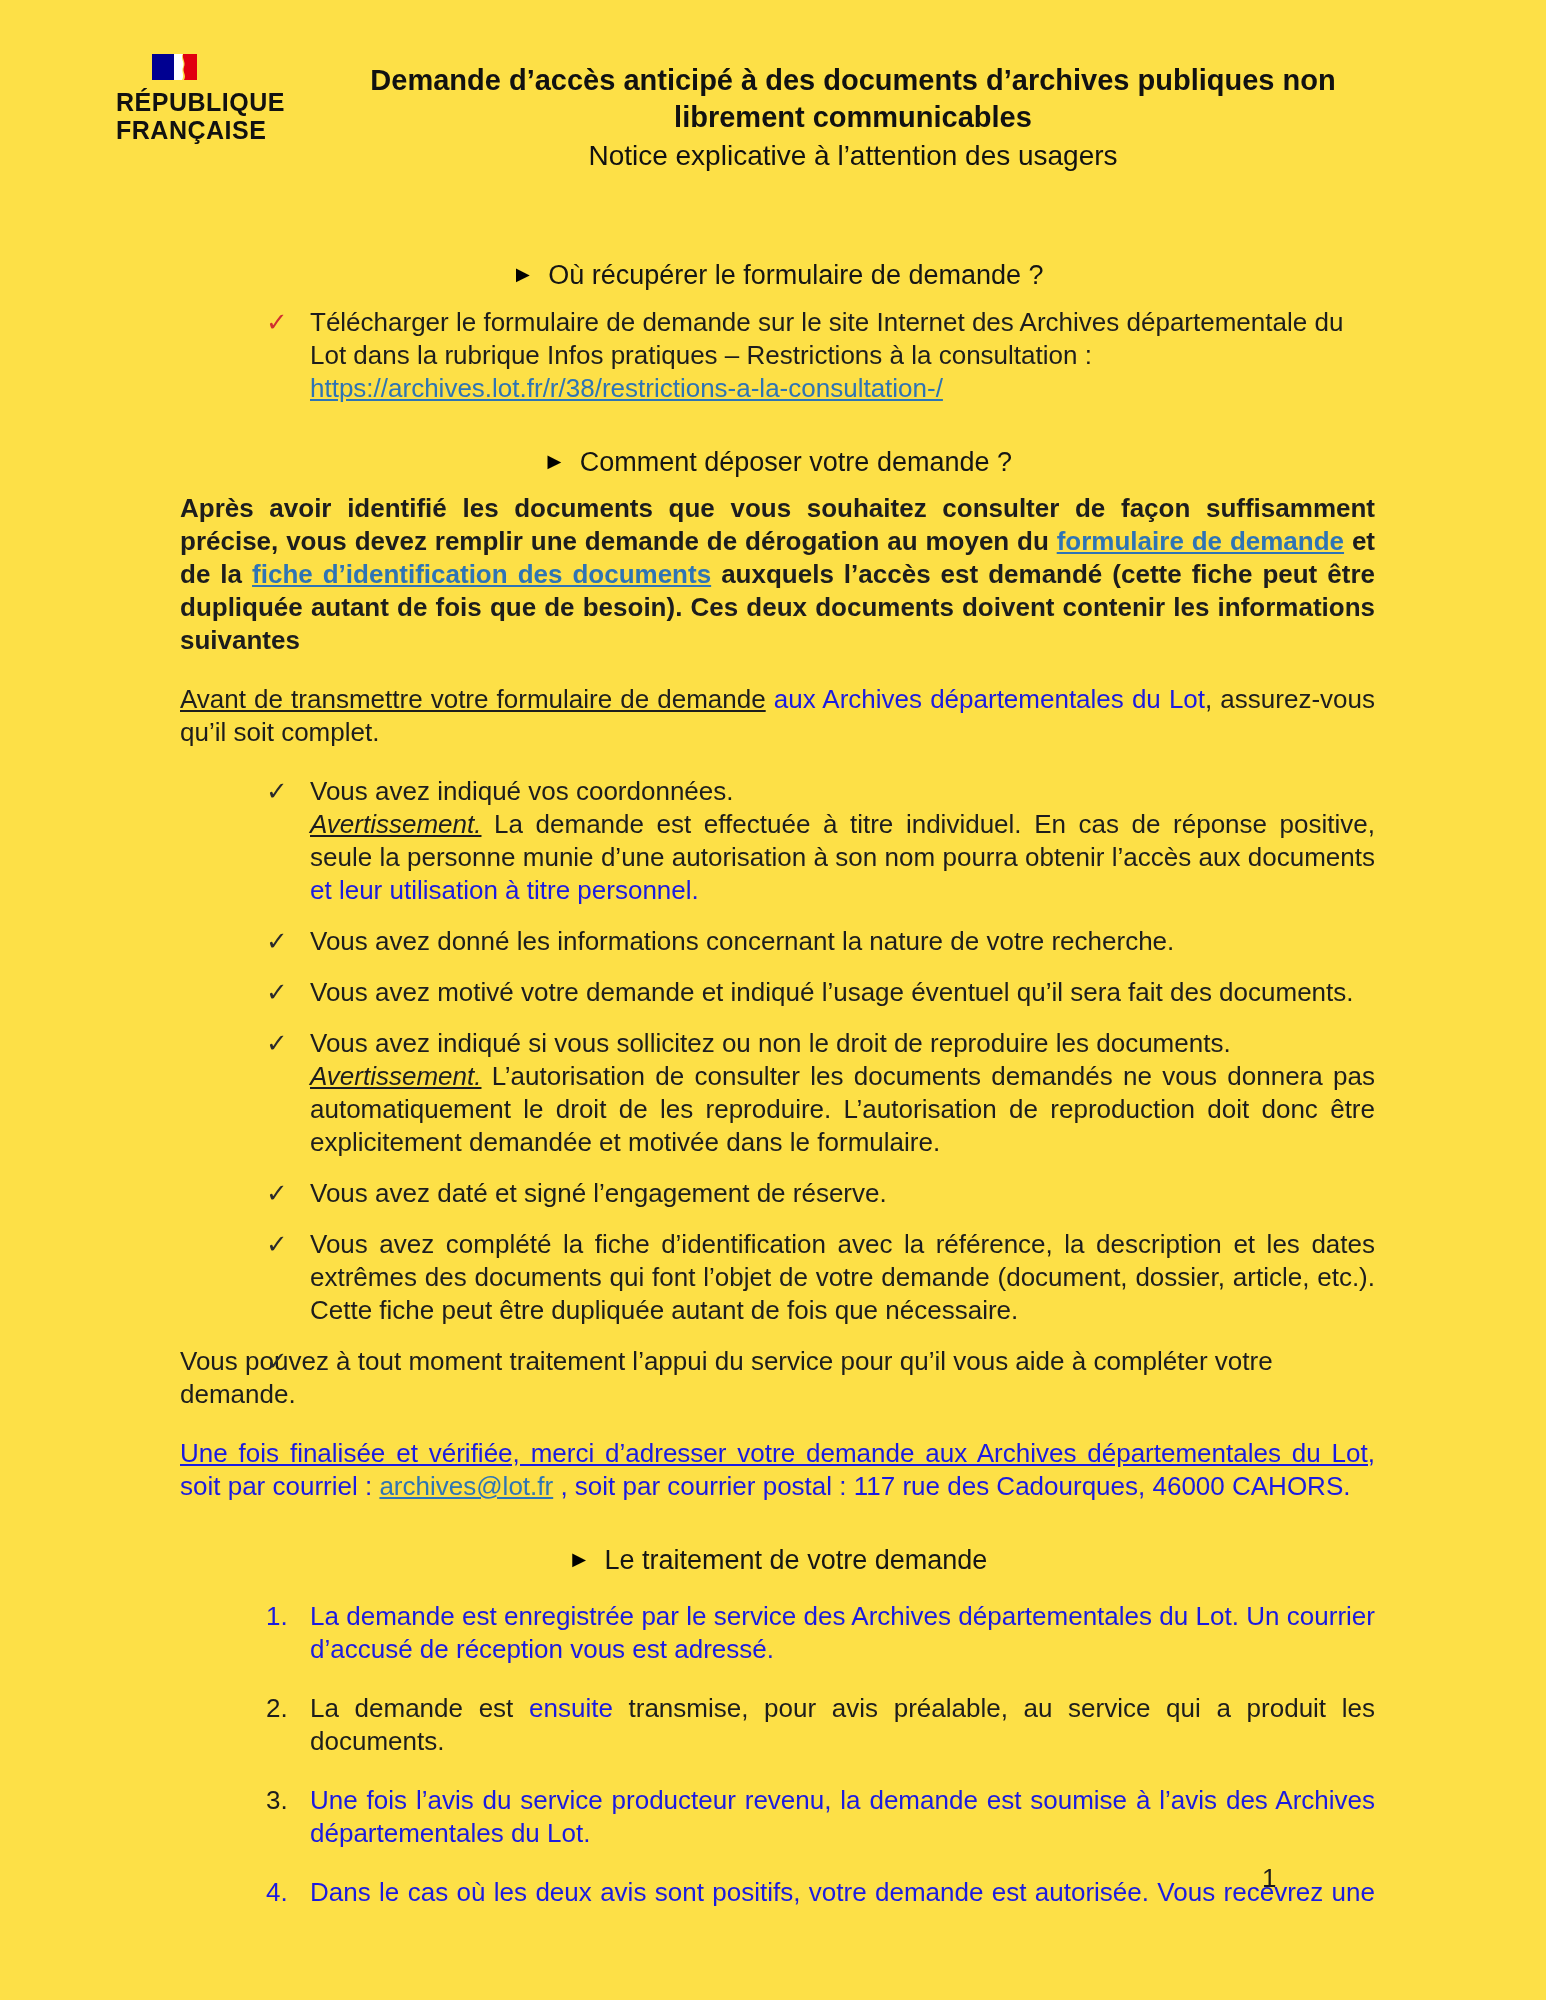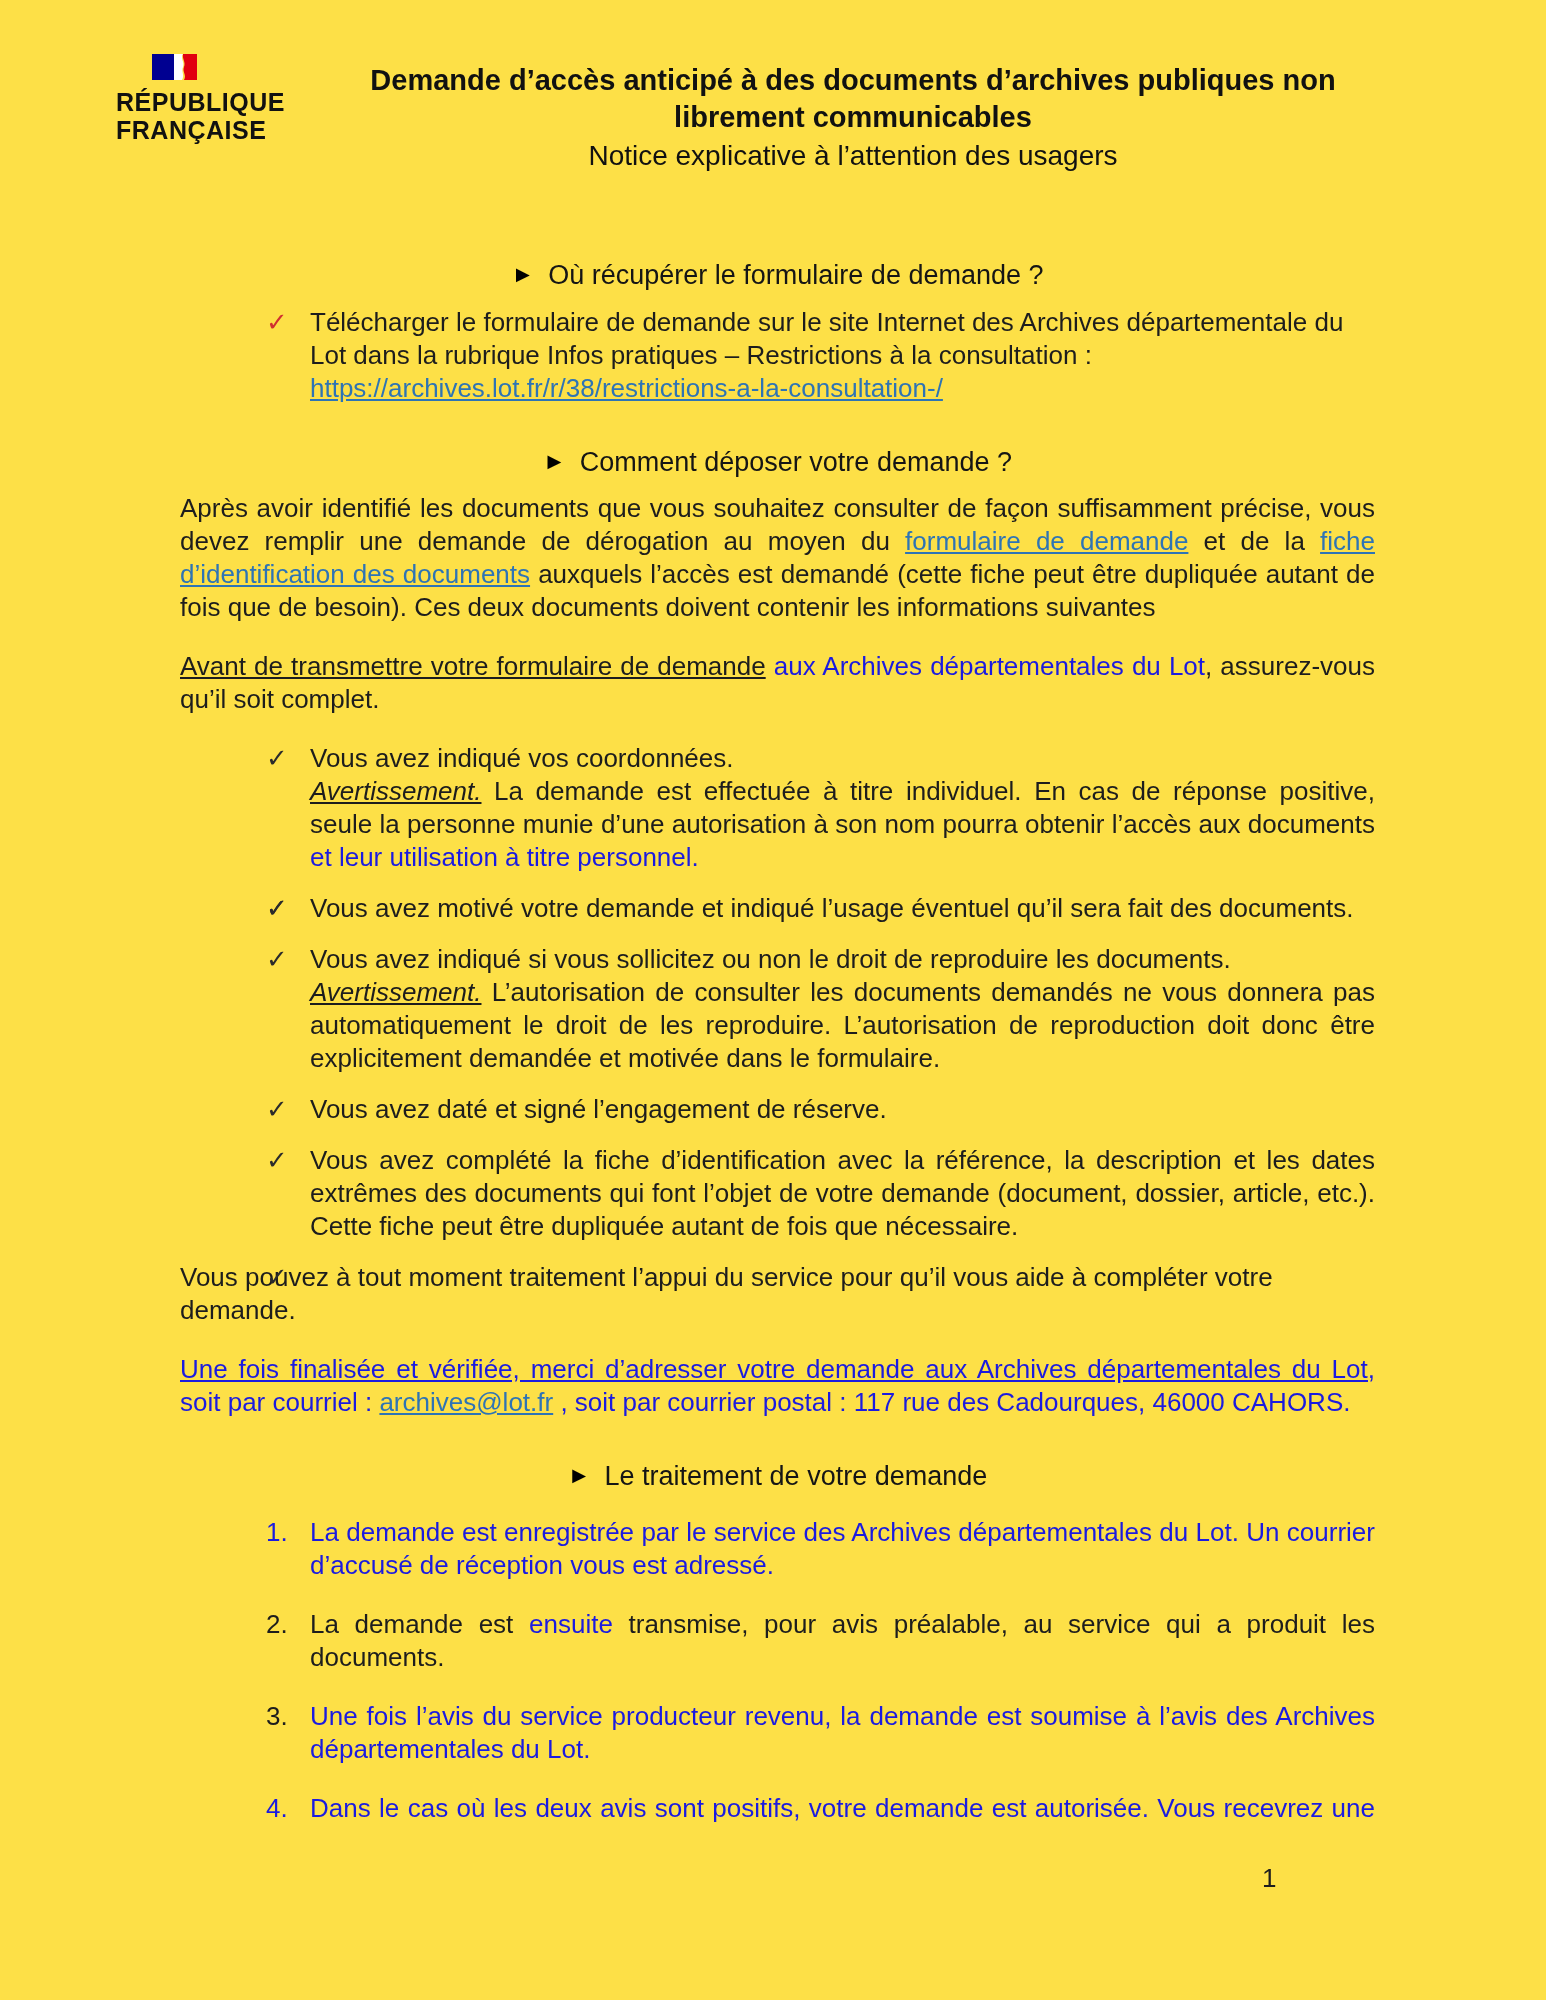--- a/index.html
+++ b/index.html
@@ -22,21 +22,21 @@
   .arrow{display:inline-block;font-size:23px;margin-right:14px;position:relative;top:-2px;color:#000;}
   #s1-heading{margin-top:10px;}
   #s2-heading{margin-top:40px;}
   #s3-heading{margin-top:40px;}
   .indent{position:relative;padding-left:130px;}
   .check{position:absolute;left:86px;top:0;color:#2b2b2b;}
   .check.red{color:#d03030;}
   .bullet{margin-top:13px;}
   .bullet-line{margin-top:0;}
   .justify{text-align:justify;}
-  .p1{margin-top:12px;}
+  .p1{margin-top:12px;font-weight:bold;}
   .p2{margin-top:26px;}
   .u{text-decoration:underline;}
   .blue{color:#1b1be0;}
   .link{color:#2e74b5;text-decoration:underline;cursor:pointer;}
   ul.checklist{list-style:none;margin:26px 0 0 0;padding:0;}
   ul.checklist li{margin-bottom:18px;}
   ul.checklist .main,ul.checklist .warn{text-align:justify;}
   .warn-label{font-style:italic;text-decoration:underline;}
   .closing{margin-top:6px;}
   .send{margin-top:20px;color:#1b1be0;text-align:justify;}
@@ -89,20 +89,21 @@
     <ul class="checklist">
 
       <li class="indent">
         <span class="check">✓</span>
         <div class="main">Vous avez indiqué vos coordonnées.</div>
         <div class="warn"><span class="warn-label">Avertissement.</span><span> La demande est effectuée à titre individuel. En cas de réponse positive, seule la personne munie d’une autorisation à son nom pourra obtenir l’accès aux documents </span><span class="blue">et leur utilisation à titre personnel.</span></div>
       </li>
 
       <li class="indent">
         <span class="check">✓</span>
+        <div class="main">Vous avez donné les informations concernant la nature de votre recherche.</div>
       </li>
 
       <li class="indent">
         <span class="check">✓</span>
         <div class="main">Vous avez motivé votre demande et indiqué l’usage éventuel qu’il sera fait des documents.</div>
       </li>
 
       <li class="indent">
         <span class="check">✓</span>
         <div class="main">Vous avez indiqué si vous sollicitez ou non le droit de reproduire les documents.</div>

